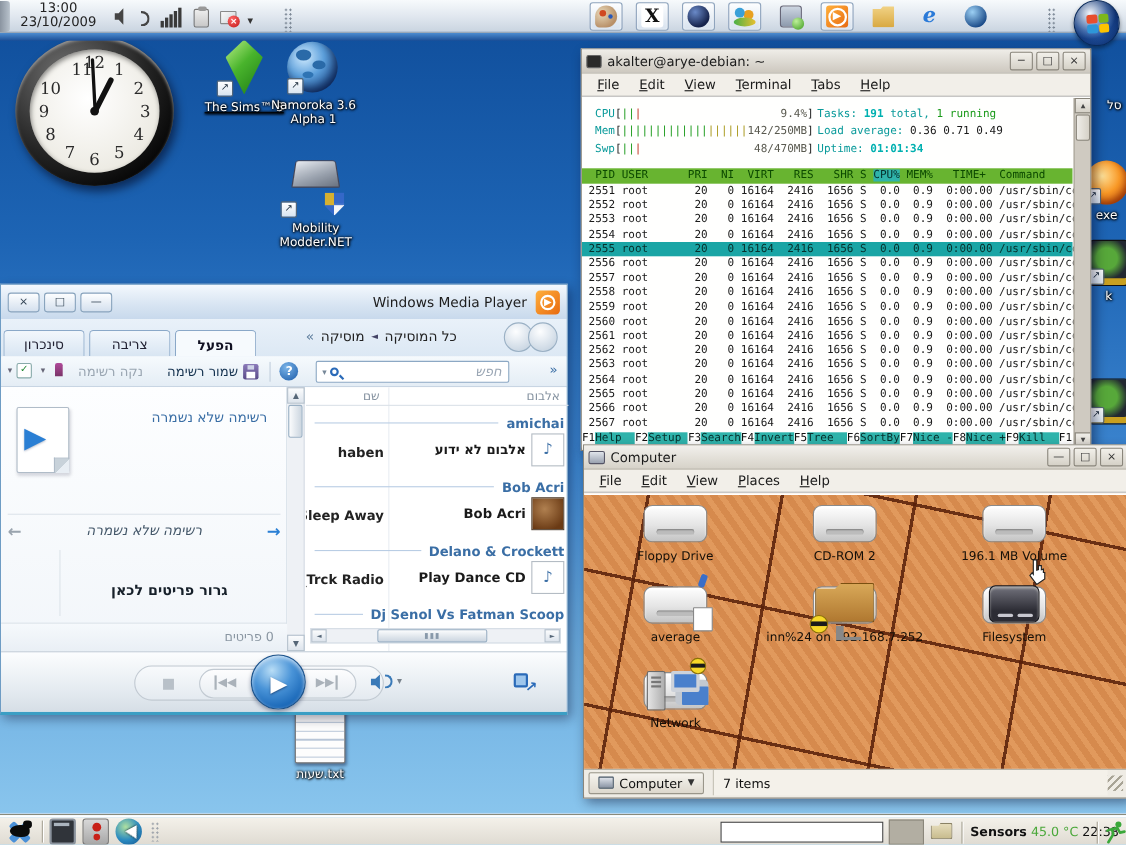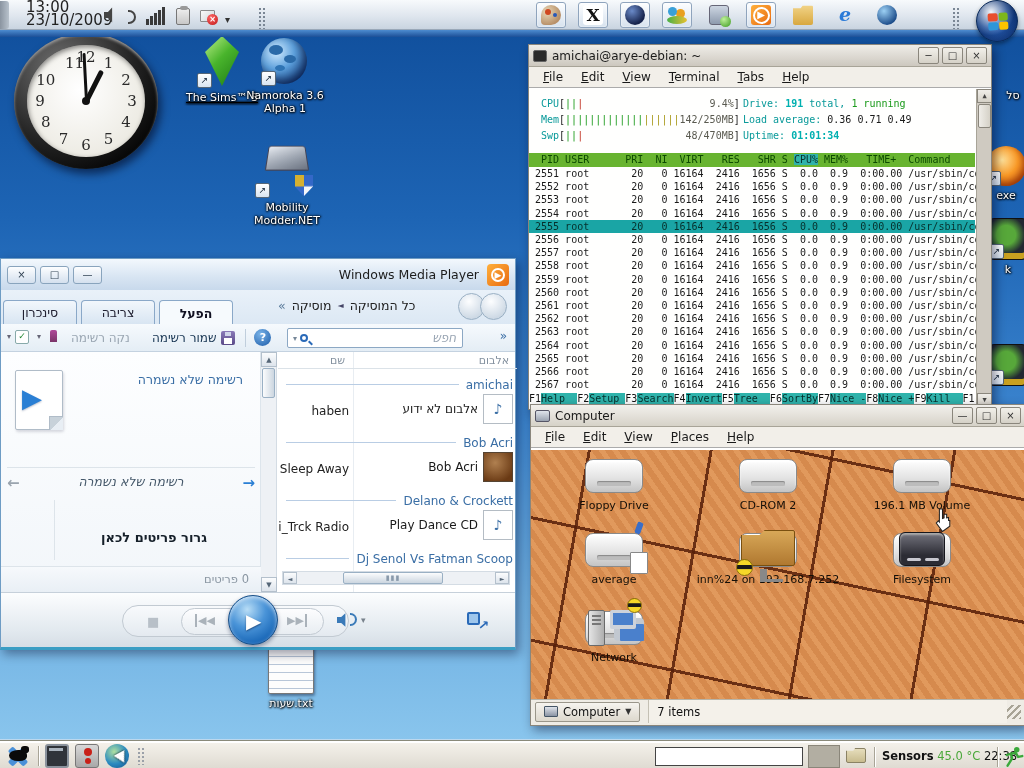--- a/index.html
+++ b/index.html
@@ -8,21 +8,21 @@
   #screen { position:relative; width:1024px; height:768px; overflow:hidden;
     background:linear-gradient(180deg,#0f4d9a 0%,#1d64b4 28%,#3c85cf 55%,#6fb0e2 78%,#8ec9ef 100%); }
 
   
   .topbar { position:absolute; left:0; top:0; width:1024px; height:30px;
     background:linear-gradient(180deg,#f7fafc,#dfe6ee 55%,#c9d4e0); border-bottom:1px solid #9aa8b8; z-index:30; }
   .topbar-strip { position:absolute; left:0; top:30px; width:1024px; height:7px;
     background:linear-gradient(180deg,#4d8cd0,#1c4f97); z-index:29; }
   .panel-handle { position:absolute; left:0; top:1px; width:9px; height:28px;
     background:linear-gradient(90deg,#8a94a0,#b8c2cc); border-radius:0 3px 3px 0; }
-  .clock-block { position:absolute; left:26px; top:1px; width:86px; color:#222; line-height:13px; font-size:15px; }
+  .clock-block { position:absolute; left:10px; top:1px; width:86px; text-align:center; color:#222; line-height:13px; font-size:12px; }
   .tray { position:absolute; left:104px; top:0; height:30px; display:flex; align-items:center; gap:10px; }
   .tray-ic { width:20px; height:20px; position:relative; }
   .tr-vol { background:#444; clip-path:polygon(0 35%,28% 35%,58% 12%,58% 88%,28% 65%,0 65%); width:14px; }
   .tr-vol-arc { width:8px; height:14px; border:2px solid #444; border-left:none; border-radius:0 10px 10px 0; margin-top:3px; }
   .tr-bars { background-image:linear-gradient(#3a3a3a,#3a3a3a),linear-gradient(#3a3a3a,#3a3a3a),linear-gradient(#3a3a3a,#3a3a3a),linear-gradient(#3a3a3a,#3a3a3a),linear-gradient(#3a3a3a,#3a3a3a);
     background-size:3px 6px,3px 9px,3px 12px,3px 15px,3px 18px; background-position:0 100%,4px 100%,8px 100%,12px 100%,16px 100%; background-repeat:no-repeat; }
   .tr-clip { width:14px; height:17px; background:linear-gradient(180deg,#eee,#c8c8c8); border:1px solid #777; border-radius:2px; margin-top:2px; }
   .tr-clip::before { content:""; position:absolute; left:3px; top:-3px; width:8px; height:4px; background:#999; border-radius:2px; }
   .tr-flag { width:15px; height:12px; background:linear-gradient(135deg,#fafafa,#cfd4d8); border:1px solid #8a8a8a; margin-top:2px; border-radius:1px; }
   .tr-flag::after { content:"×"; position:absolute; right:-4px; bottom:-4px; width:11px; height:11px; background:radial-gradient(circle at 35% 30%,#f66,#c01818); color:#fff; font-size:8px; line-height:11px; text-align:center; border-radius:50%; font-weight:bold; }
@@ -186,21 +186,21 @@
   .wmp-vscroll { position:absolute; left:260px; top:0; width:16px; height:240px; background:#eef1f5; border-right:1px solid #d4dce4; }
   .wv-btn { width:16px; height:15px; background:linear-gradient(180deg,#fbfcfd,#dde4ec); border:1px solid #b4c0cc; font-size:7px; text-align:center; line-height:14px; color:#567; }
   .wv-down { position:absolute; bottom:0; }
   .wv-thumb { position:absolute; top:16px; left:1px; width:13px; height:30px; background:linear-gradient(90deg,#fbfcfd,#ccd6e0); border:1px solid #9ab0c4; border-radius:2px; }
   .wmp-library { position:absolute; left:277px; top:0; width:239px; height:240px; overflow:hidden; }
   .lib-headers { position:relative; height:17px; border-bottom:1px solid #dbe2e8; font-size:11px; color:#8592a0; }
   .lh-name { position:absolute; right:172px; top:2px; }
   .lh-album { position:absolute; right:8px; top:2px; }
   .lib-coldiv { position:absolute; left:75px; top:0; width:1px; height:240px; background:#e8edf2; }
   .lib-groups { position:absolute; left:0; top:17px; width:239px; height:200px; overflow:hidden; padding-top:8px; }
-  .lib-group { height:58px; position:relative; }
+  .lib-group { height:58px; position:relative;font-weight:bold; }
   .lib-artist-row { display:flex; align-items:center; height:15px; padding:0 4px 0 8px; }
   .lib-line { flex:1; height:1px; background:#b9cde4; margin-right:7px; }
   .lib-artist { color:#3a6ea5; font-size:12px; white-space:nowrap; }
   .lib-row { position:relative; height:43px; }
   .lib-track { position:absolute; right:168px; top:12px; font-size:12px; color:#222; white-space:nowrap; }
   .lib-albumcell { position:absolute; right:4px; top:2px; display:flex; align-items:center; direction:ltr; }
   .lib-albumname { font-size:12px; color:#1a1a1a; margin-right:5px; white-space:nowrap; }
   .lib-art { width:30px; height:30px; border:1px solid #b4bcc4; background:#fff; text-align:center; line-height:28px; color:#3a6ea5; font-size:14px; }
   .art-note .lib-art::after { content:"♪"; }
   .art-photo .lib-art { background:radial-gradient(circle at 40% 35%,#b08050,#6a3a14 80%); border-color:#543; }
@@ -395,42 +395,42 @@
         </div>
       <div class="hand hour"></div>
       <div class="hand minute"></div>
       <div class="clock-pin"></div>
     </div>
   </div>
 
   <div class="term">
     <div class="term-title">
       <div class="term-title-icon"></div>
-      <div class="term-title-text">amichai@arye-debian: ~</div>
+      <div class="term-title-text">akalter@arye-debian: ~</div>
       <div class="win-btn">─</div>
       <div class="win-btn">□</div>
       <div class="win-btn">×</div>
     </div>
     <div class="gtk-menubar">
 
     <span>File</span>
         <span>Edit</span>
         <span>View</span>
         <span>Terminal</span>
         <span>Tabs</span>
         <span>Help</span>
       </div>
     <div class="term-content">
       <div class="ht-meters">
         <div class="ht-line"><span class="seg-teal">CPU</span><span class="seg-k">[</span><span class="seg-green">||</span><span class="seg-red">|</span><span class="seg-k">                     </span><span class="seg-dim">9.4%</span><span class="seg-k">]</span></div>
         <div class="ht-line"><span class="seg-teal">Mem</span><span class="seg-k">[</span><span class="seg-green">|||||||||||||</span><span class="seg-yellow">||||||</span><span class="seg-dim">142/250MB</span><span class="seg-k">]</span></div>
         <div class="ht-line"><span class="seg-teal">Swp</span><span class="seg-k">[</span><span class="seg-green">||</span><span class="seg-red">|</span><span class="seg-k">                 </span><span class="seg-dim">48/470MB</span><span class="seg-k">]</span></div>
       </div>
       <div class="ht-info">
-        <div class="ht-line"><span class="seg-teal">Drive: </span><span class="seg-cyan">191</span><span class="seg-teal"> total, </span><span class="seg-green">1 running</span></div>
+        <div class="ht-line"><span class="seg-teal">Tasks: </span><span class="seg-cyan">191</span><span class="seg-teal"> total, </span><span class="seg-green">1 running</span></div>
         <div class="ht-line"><span class="seg-teal">Load average: </span><span class="seg-k">0.36 </span><span class="seg-k">0.71 </span><span class="seg-k">0.49</span></div>
         <div class="ht-line"><span class="seg-teal">Uptime: </span><span class="seg-cyan">01:01:34</span></div>
       </div>
       <div class="ht-header"><span>  PID USER      PRI  NI  VIRT   RES   SHR S </span><span class="ht-sort">CPU%</span><span> MEM%   TIME+  Command</span></div>
       <div class="ht-rows">
 
       <div class="ht-row"> 2551 root       20   0 16164  2416  1656 S  0.0  0.9  0:00.00 /usr/sbin/co</div>
           <div class="ht-row"> 2552 root       20   0 16164  2416  1656 S  0.0  0.9  0:00.00 /usr/sbin/co</div>
           <div class="ht-row"> 2553 root       20   0 16164  2416  1656 S  0.0  0.9  0:00.00 /usr/sbin/co</div>
           <div class="ht-row"> 2554 root       20   0 16164  2416  1656 S  0.0  0.9  0:00.00 /usr/sbin/co</div>

